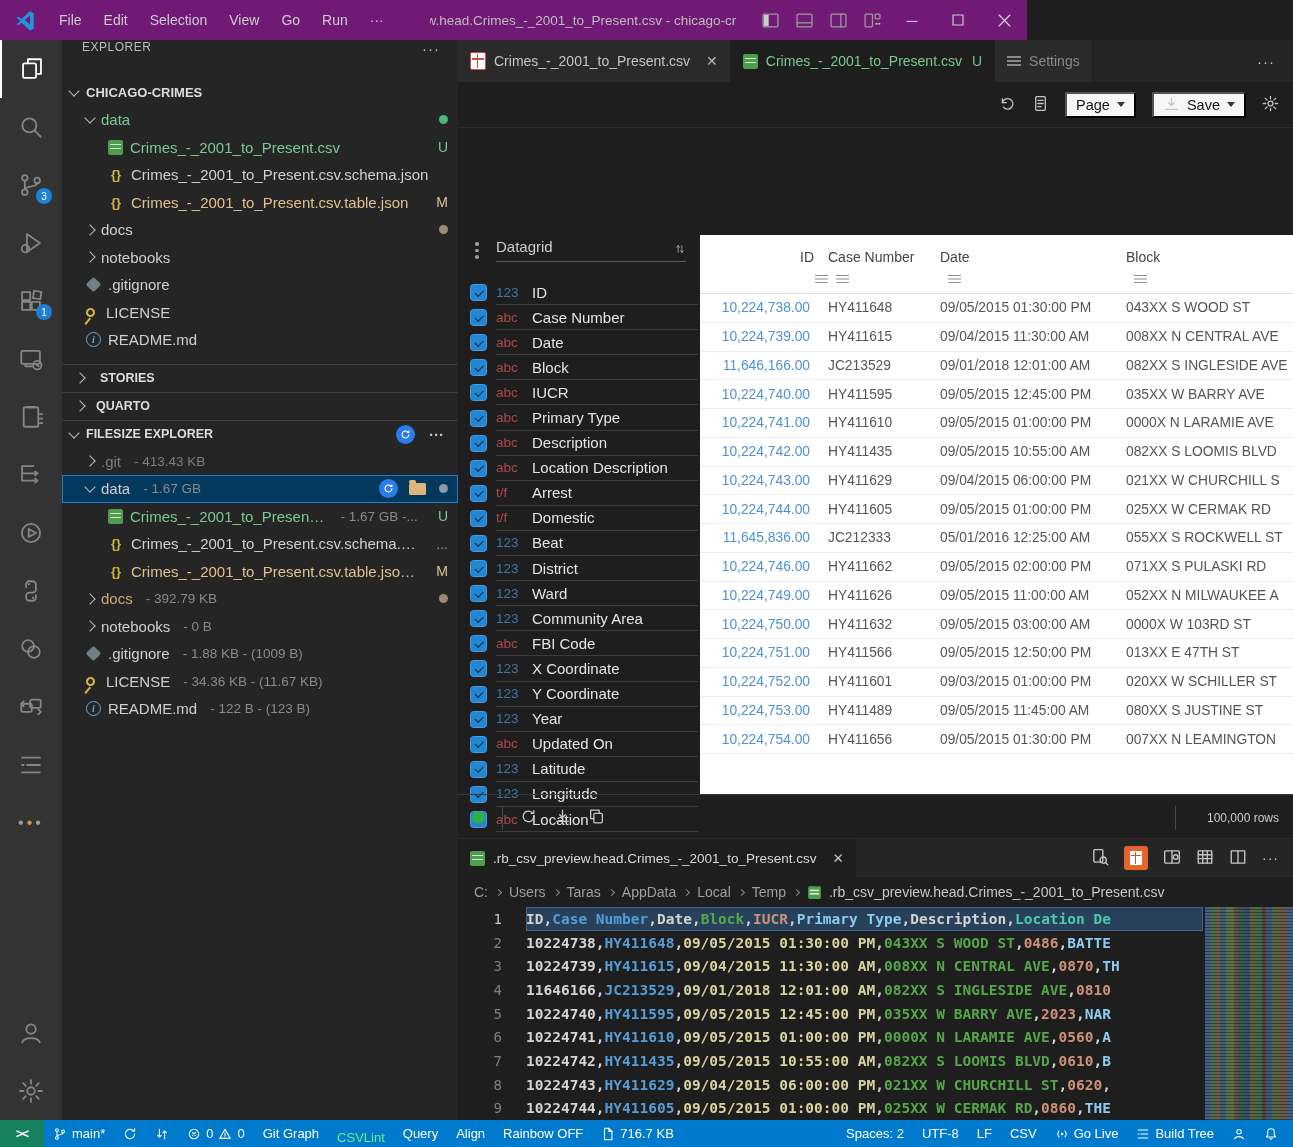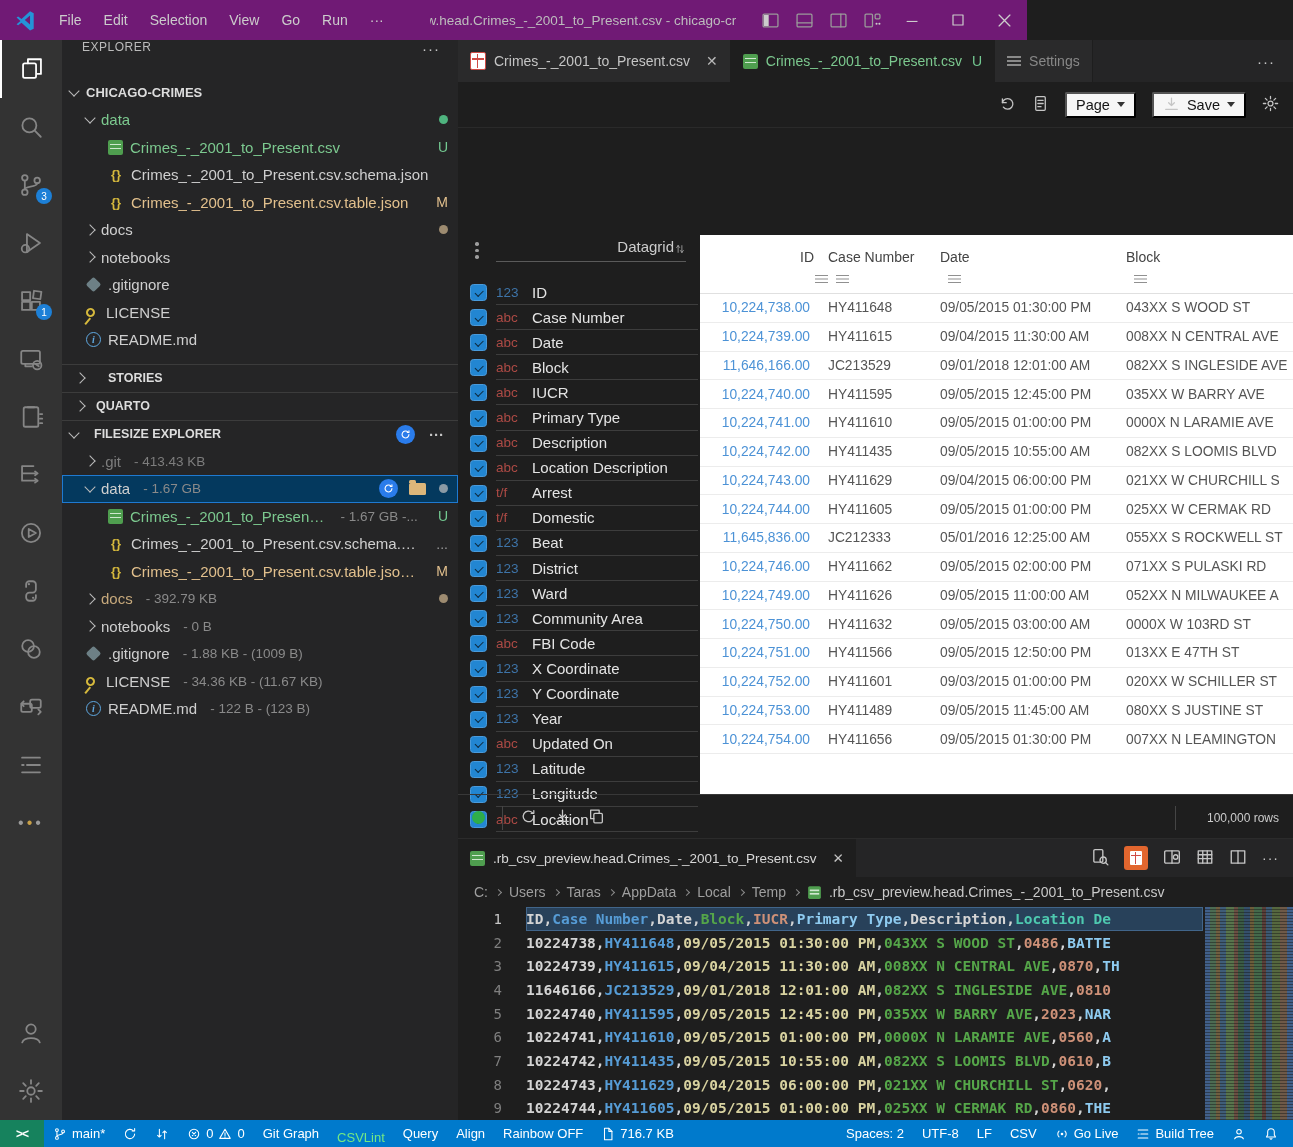--- a/index.html
+++ b/index.html
@@ -74,21 +74,21 @@
   #ed-toolbar{position:absolute;top:42px;left:0;right:0;height:46px;display:flex;align-items:center;justify-content:flex-end;gap:16px;padding-right:14px;border-bottom:1px solid #2a2a2a}
   #ed-toolbar svg{width:17px;height:17px;stroke:#c5c5c5}
   .btn-white{height:26px;background:#f6f6f6;border-radius:2px;color:#151515;display:flex;align-items:center;gap:7px;padding:0 9px;font-size:14.5px}
   .caret-down{width:0;height:0;border-left:4.5px solid transparent;border-right:4.5px solid transparent;border-top:5px solid #333}
   .btn-white svg{stroke:#2a5d8a;width:15px;height:15px}
   
   #datagrid{position:absolute;top:88px;left:0;right:0;height:712px}
   .dg-field{position:absolute;height:30px;border-bottom:1px solid #5a5a5a;color:#9d9d9d;font-size:15px;display:flex;align-items:flex-end;padding-bottom:6px}
   #dg-handle{position:absolute;left:17px;top:114px;width:4px}
   #dg-handle i{display:block;width:3.5px;height:3.5px;border-radius:50%;background:#9d9d9d;margin-bottom:3px}
-  #dg-selector{left:38px;top:104px;width:190px;color:#ccc;justify-content:flex-end}
+  #dg-selector{left:38px;top:104px;width:190px;color:#ccc;justify-content:space-between}
   #dg-selector svg{width:12px;height:12px;stroke:#9d9d9d}
   #dg-groupby{left:242px;top:104px;width:162px}
   #dg-swap{position:absolute;left:422px;top:112px}
   #dg-swap svg{width:16px;height:16px;stroke:#9d9d9d}
   #dg-splitby{left:444px;top:104px;width:168px}
   #dg-orderby{left:622px;top:104px;width:162px}
   #dg-where{left:242px;top:156px;width:374px}
   #dg-columns{position:absolute;left:12px;top:152px;width:228px}
   .colrow{height:25.1px;display:flex;align-items:center;gap:9px}
   .cb{width:17px;height:17px;border-radius:3.5px;background:#2286d2;border:1px solid #4a9ada;position:relative;flex:none}
@@ -363,29 +363,29 @@
       </div>
       <div class="trow" style="padding-left: 24px;">
         <span class="fic fic-info">i</span>
         <span class="lbl">README.md</span>
         <span class="spacer"></span>
       </div>
     </div>
   <div style="height:10px"></div>
   <div class="sect-bar">
       <span class="chev right" style="margin-left:8px"></span>
-      <span style="margin-left:20px">STORIES</span>
+      <span style="margin-left:12px">STORIES</span>
     </div>
   <div class="sect-bar">
       <span class="chev right" style="margin-left:8px"></span>
       <span style="margin-left:8px">QUARTO</span>
     </div>
   <div class="sect-bar" style="padding-left:8px">
     <span class="chev down"></span>
-    <span style="margin-left:12px">FILESIZE EXPLORER</span>
+    <span style="margin-left:4px">FILESIZE EXPLORER</span>
     <span class="spacer"></span>
     <span class="ref-circle">
         <svg viewBox="0 0 16 16">
           <path d="M13 8a5 5 0 1 1-1.4-3.5"></path>
           <path d="M13 2.5V5h-2.5"></path>
         </svg>
       </span>
     <span class="more" style="margin:0 14px 0 10px;color:#c5c5c5;font-size:15px">···</span>
   </div>
   <div id="tree-fs">

